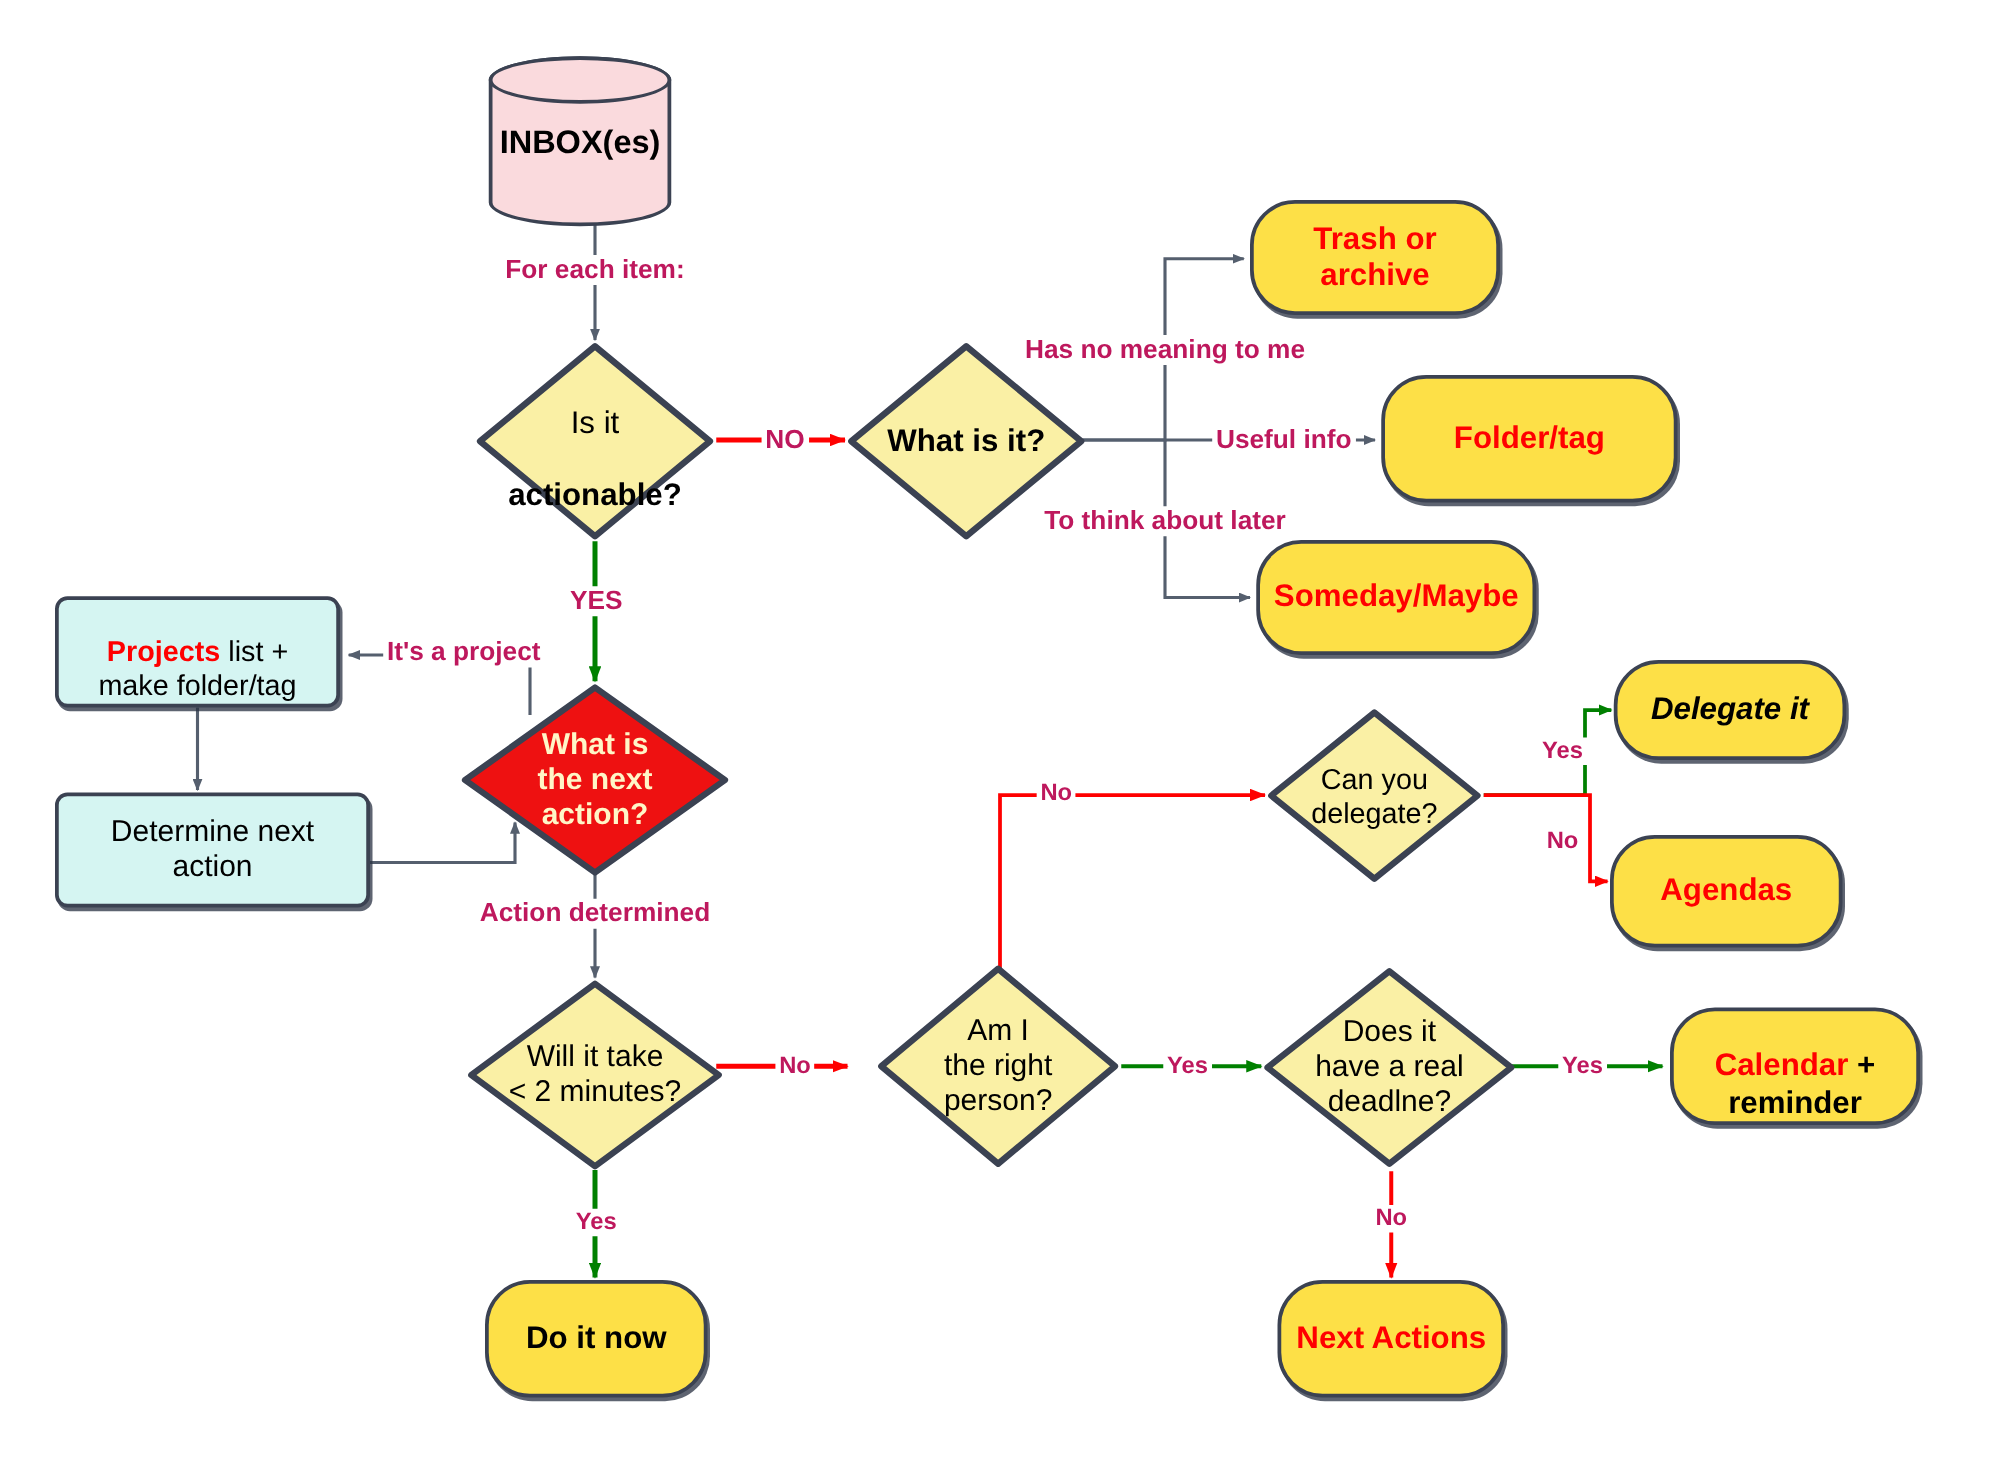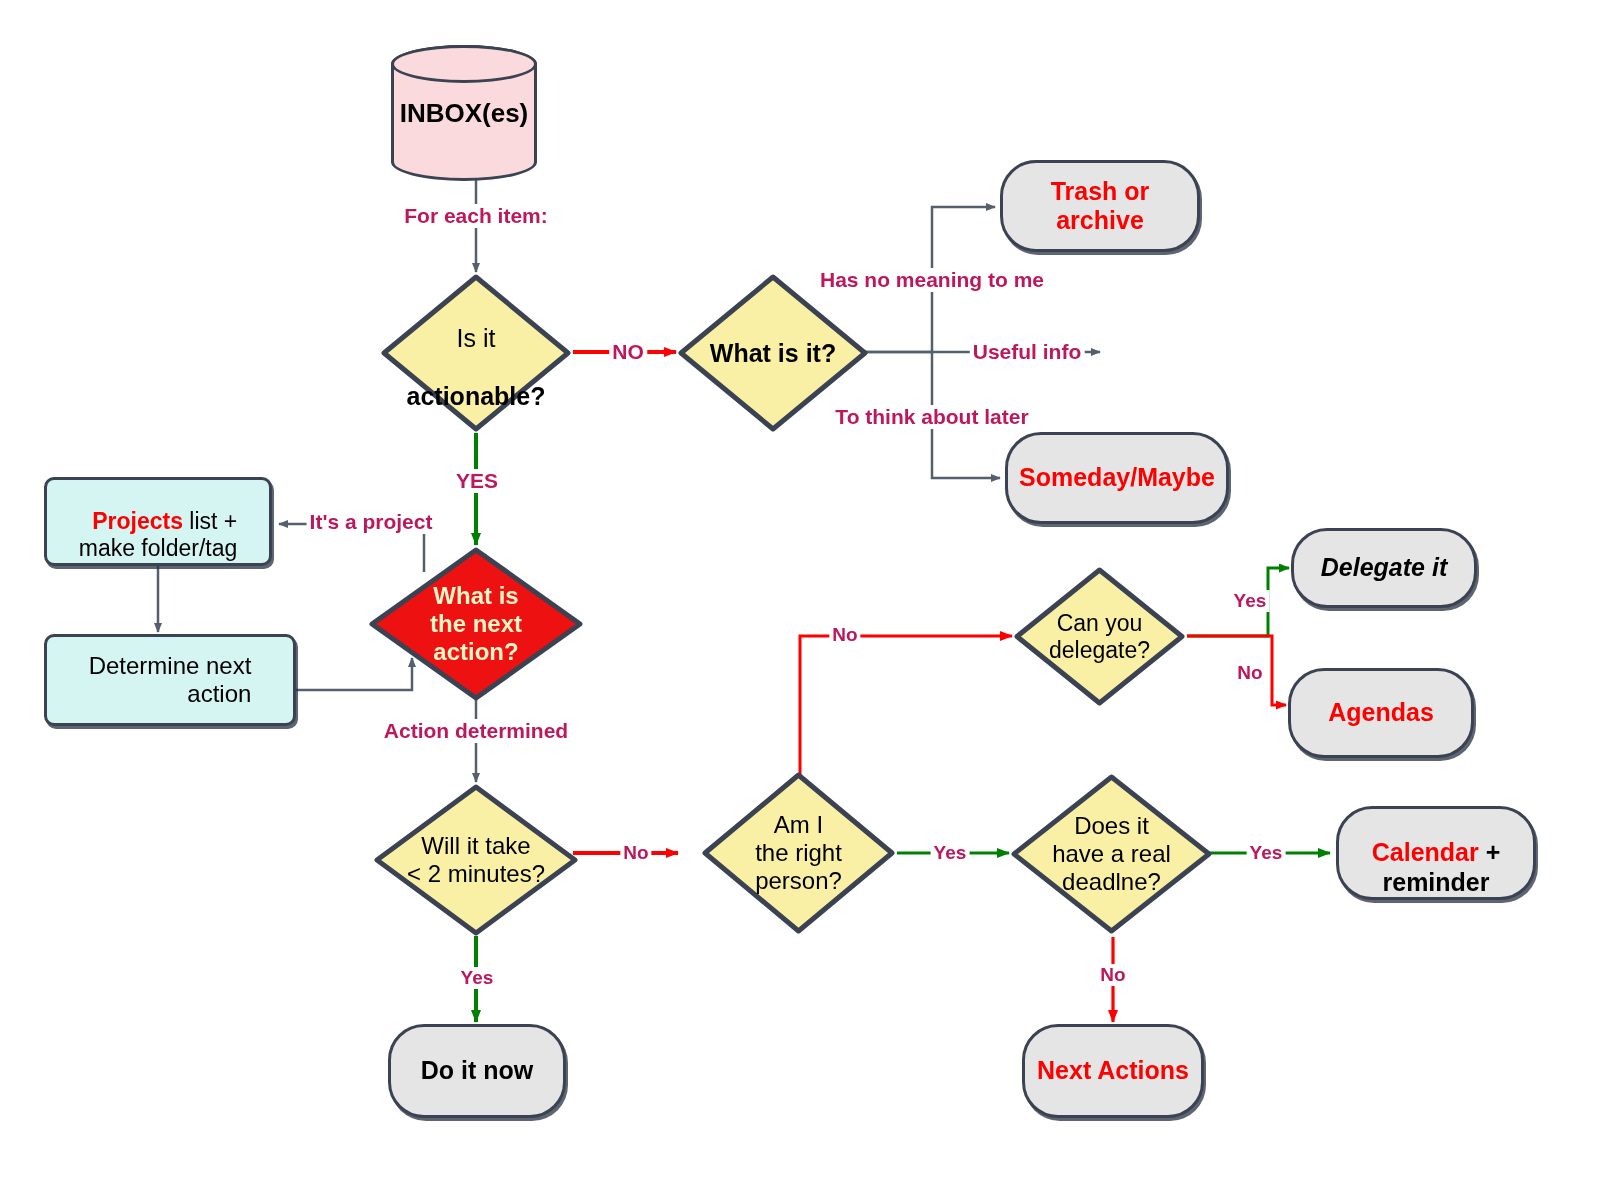--- a/index.html
+++ b/index.html
@@ -37,31 +37,30 @@
     position: relative;
     z-index: 2;
     line-height: 1.18;
     white-space: pre-line;
   }
 
   
   .stadium {
     border: 3px solid #3b4252;
     border-radius: 36px;
-    background: #e5e5e5;
+    background: #fde047;
     box-shadow: 2px 3px 0 rgba(40,48,66,0.75);
   }
 
   
   .process {
     border: 3px solid #3b4252;
     border-radius: 10px;
     background: #D5F5F2;
     box-shadow: 2px 3px 0 rgba(40,48,66,0.75);
-    text-align: right;
   }
 
   
   .cylinder {
     background: #FADADD;
     border: 3px solid #3b4252;
     border-radius: 50% / 14%;
   }
   .cylinder::before {
     content: "";
@@ -222,20 +221,23 @@
     <div class="diamond-text" style="font-size:25px;">
       <span class="t-bold t-black">What is it?</span>
     </div>
   </div>
 
   <div class="node stadium" style="left:1000px; top:160px; width:200px; height:92px; font-size:25px;">
     <span class="node-label t-red">Trash or
 archive</span>
   </div>
 
+  <div class="node stadium" style="left:1105px; top:300px; width:237px; height:102px; font-size:25px;">
+    <span class="node-label t-red">Folder/tag</span>
+  </div>
 
   <div class="node stadium" style="left:1005px; top:432px; width:224px; height:92px; font-size:25px;">
     <span class="node-label t-red">Someday/Maybe</span>
   </div>
 
   <div class="node process" style="left:44px; top:477px; width:228px; height:89px; font-size:23px;">
     <span class="node-label">
       <span class="t-red">Projects</span><span class="t-black t-reg"> list +
 make folder/tag</span>
     </span>

